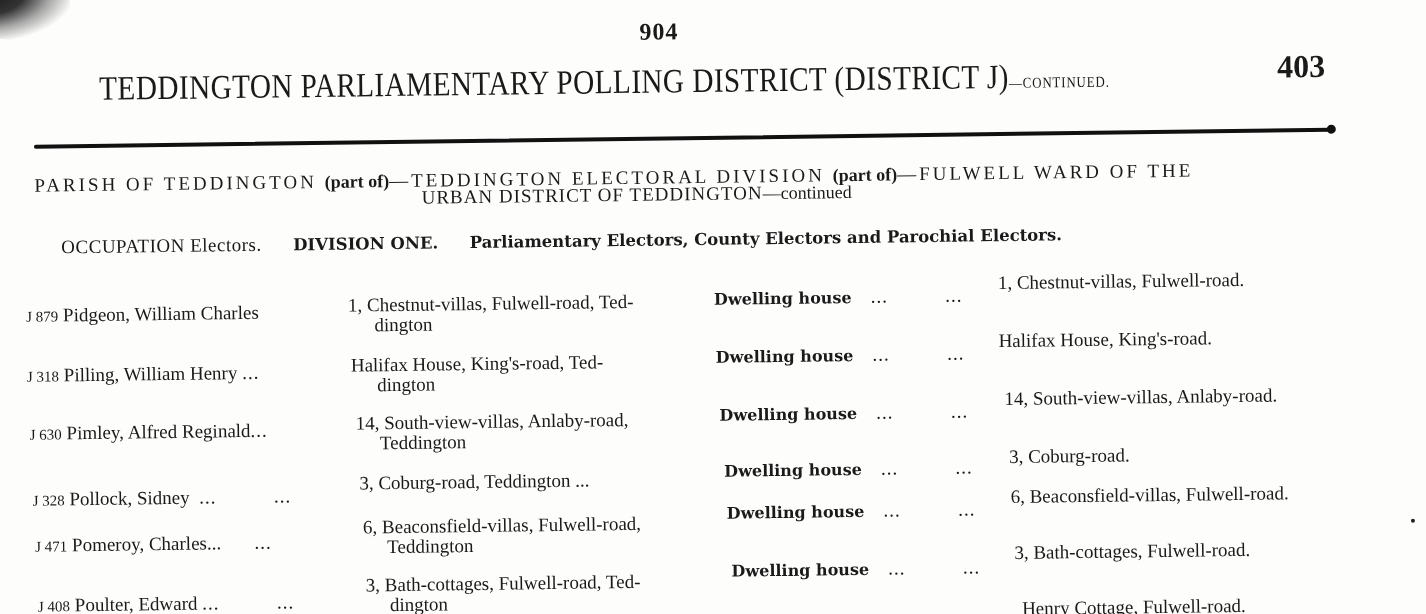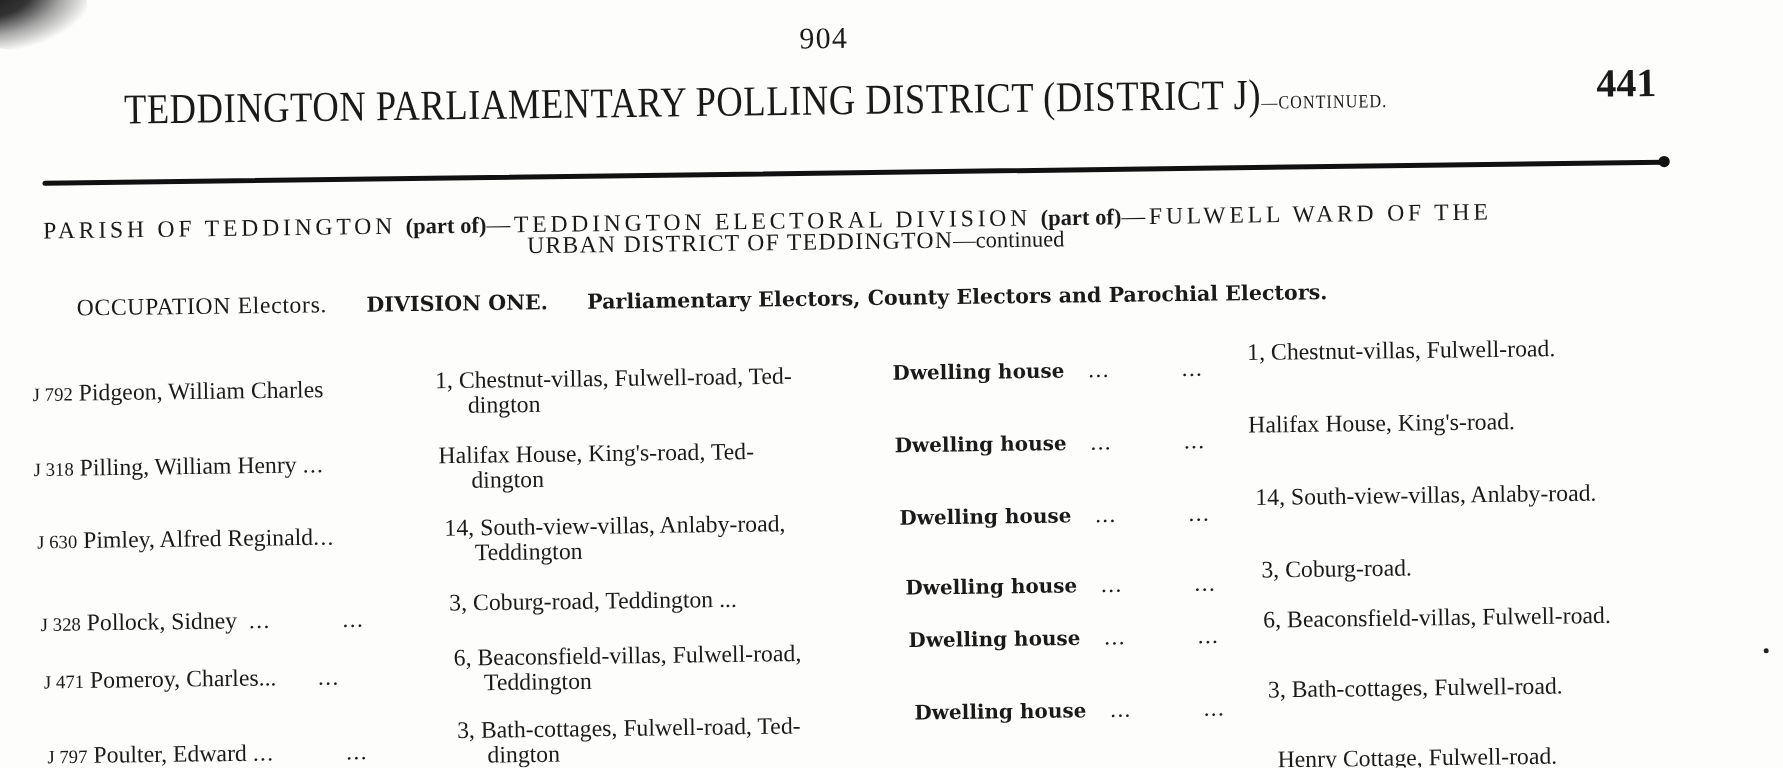--- a/index.html
+++ b/index.html
@@ -8,21 +8,21 @@
     background:#fdfdfc; color:#1a1a1a;
     font-family:"Liberation Serif","DejaVu Serif",serif;
   }
   .page { position:absolute; inset:0; transform:rotate(-0.75deg); transform-origin:700px 300px; }
   .corner-shadow {
     position:absolute; left:-40px; top:-30px; width:110px; height:70px;
     background:radial-gradient(ellipse at 20% 30%, #111 0%, #333 35%, rgba(80,80,80,0.5) 55%, rgba(255,255,255,0) 75%);
     border-radius:50%;
   }
   .abs { position:absolute; white-space:nowrap; }
-  .folio { left:643px; top:18px; font-weight:normal; font-size:24px; letter-spacing:1px; }
+  .folio { left:643px; top:18px; font-weight:bold; font-size:24px; letter-spacing:1px; }
   .title {
     left:102px; top:62px; font-size:34px; letter-spacing:0.5px;
     transform:scaleX(0.86); transform-origin:left center;
   }
   .title .cont { font-size:15px; letter-spacing:1px; font-variant:small-caps; }
   .pagenum { left:1280px; top:56px; font-size:32px; font-weight:bold; }
   .rule {
     position:absolute; left:36px; top:136px; width:1298px; height:4px; background:#111;
     border-radius:2px;
   }
@@ -45,21 +45,21 @@
 
 <div class="corner-shadow"></div>
 
 <div class="page">
 
   <div class="abs folio">904</div>
 
   <div class="abs title">
     <span>TEDDINGTON PARLIAMENTARY POLLING DISTRICT (DISTRICT J)</span><span class="cont">—CONTINUED.</span>
   </div>
-  <div class="abs pagenum">441</div>
+  <div class="abs pagenum">403</div>
 
   <div class="rule"></div>
 
   <div class="abs sub1">
     <span>PARISH OF TEDDINGTON</span>
     <span class="p">(part of)</span><span>—TEDDINGTON ELECTORAL DIVISION</span>
     <span class="p">(part of)</span><span>—FULWELL WARD OF THE</span>
   </div>
   <div class="abs sub2">
     <span>URBAN DISTRICT OF TEDDINGTON</span><span class="lc">—continued</span>
@@ -69,21 +69,21 @@
     <span class="occ">OCCUPATION Electors.</span>
     <span class="gap"></span>
     <span>DIVISION ONE.</span>
     <span class="gap"></span>
     <span>Parliamentary Electors, County Electors and Parochial Electors.</span>
   </div>
 
   <div>
 
     <div>
-      <div class="abs row" style="left:26px;top:296px"><span class="num">J 792</span> <span>Pidgeon, William Charles</span> <span class="dots"></span></div>
+      <div class="abs row" style="left:26px;top:296px"><span class="num">J 879</span> <span>Pidgeon, William Charles</span> <span class="dots"></span></div>
       <div class="abs row" style="left:348px;top:290px">1, Chestnut-villas, Fulwell-road, Ted-</div>
       <div class="abs row" style="left:374px;top:310px">dington</div>
       <div class="abs row" style="left:714px;top:288px"><span class="qual-b">Dwelling house</span>&nbsp;&nbsp;&nbsp;&nbsp;<span class="dots" style="white-space:pre">...          ...</span></div>
       <div class="abs row" style="left:998px;top:276px">1, Chestnut-villas, Fulwell-road.</div>
     </div>
 
     <div>
       <div class="abs row" style="left:26px;top:356px"><span class="num">J 318</span> <span>Pilling, William Henry</span> <span class="dots">...</span></div>
       <div class="abs row" style="left:350px;top:350px">Halifax House, King's-road, Ted-</div>
       <div class="abs row" style="left:376px;top:370px">dington</div>
@@ -108,21 +108,21 @@
 
     <div>
       <div class="abs row" style="left:32px;top:526px"><span class="num">J 471</span> <span>Pomeroy, Charles...</span>&nbsp;&nbsp;&nbsp;&nbsp;&nbsp;&nbsp;&nbsp;<span class="dots">...</span></div>
       <div class="abs row" style="left:360px;top:512px">6, Beaconsfield-villas, Fulwell-road,</div>
       <div class="abs row" style="left:384px;top:532px">Teddington</div>
       <div class="abs row" style="left:724px;top:502px"><span class="qual-b">Dwelling house</span>&nbsp;&nbsp;&nbsp;&nbsp;<span class="dots" style="white-space:pre">...          ...</span></div>
       <div class="abs row" style="left:1008px;top:490px">6, Beaconsfield-villas, Fulwell-road.</div>
     </div>
 
     <div>
-      <div class="abs row" style="left:34px;top:586px"><span class="num">J 797</span> <span>Poulter, Edward</span> <span class="dots" style="white-space:pre">...          ...</span></div>
+      <div class="abs row" style="left:34px;top:586px"><span class="num">J 408</span> <span>Poulter, Edward</span> <span class="dots" style="white-space:pre">...          ...</span></div>
       <div class="abs row" style="left:362px;top:570px">3, Bath-cottages, Fulwell-road, Ted-</div>
       <div class="abs row" style="left:386px;top:590px">dington</div>
       <div class="abs row" style="left:728px;top:560px"><span class="qual-b">Dwelling house</span>&nbsp;&nbsp;&nbsp;&nbsp;<span class="dots" style="white-space:pre">...          ...</span></div>
       <div class="abs row" style="left:1011px;top:546px">3, Bath-cottages, Fulwell-road.</div>
     </div>
 
     <div>
       <div class="abs row" style="left:1018px;top:602px">Henry Cottage, Fulwell-road.</div>
     </div>
   </div>

